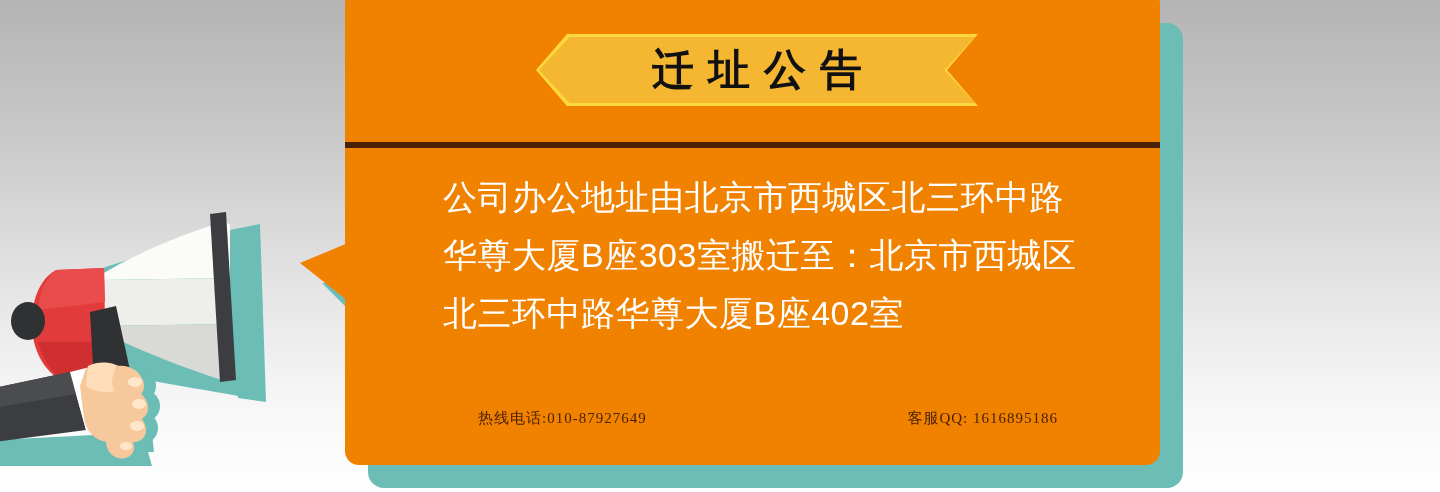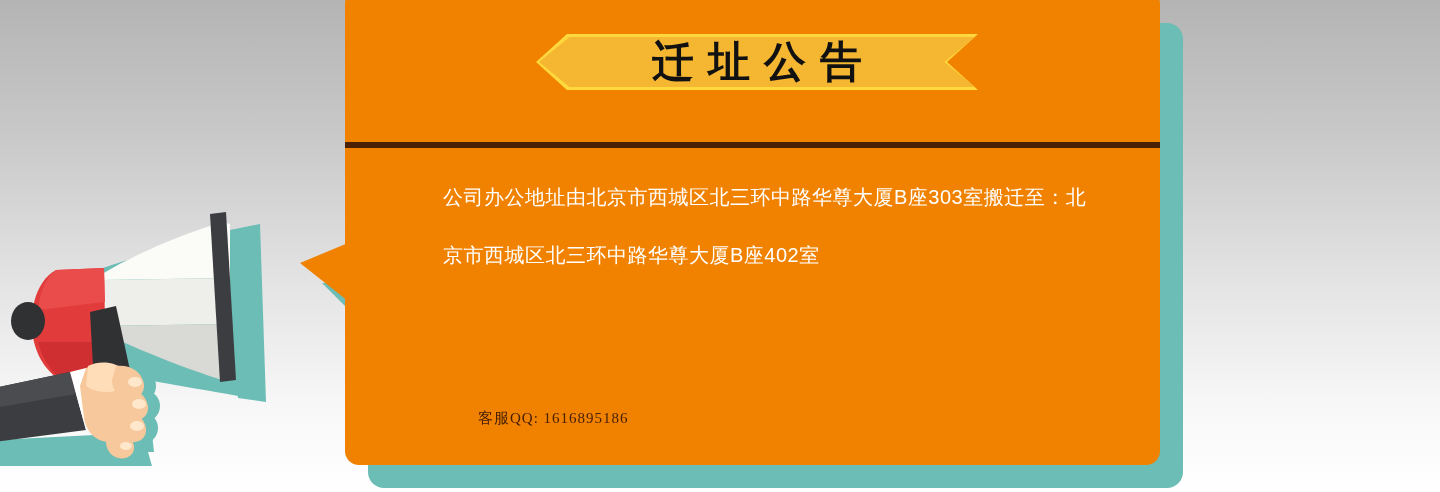--- a/index.html
+++ b/index.html
@@ -65,21 +65,21 @@
     border-bottom: 26px solid transparent;
     border-right: 26px solid #6bbdb5;
   }
 
   
   .ribbon-wrap {
     position: absolute;
     left: 536px;
     top: 34px;
     width: 442px;
-    height: 56px;
+    height: 72px;
   }
   .ribbon-outline {
     position: absolute;
     inset: 0;
     background: #ffd83d;
     clip-path: polygon(0% 50%, 7% 0%, 100% 0%, 100% 0%, 93% 50%, 100% 100%, 7% 100%);
   }
   .ribbon-face {
     position: absolute;
     left: 3px;
@@ -114,21 +114,21 @@
     background: #4a2105;
   }
 
   
   .body-copy {
     position: absolute;
     left: 443px;
     top: 168px;
     width: 645px;
     color: #ffffff;
-    font-size: 20px;
+    font-size: 34px;
     line-height: 58px;
     letter-spacing: 0.5px;
   }
 
   
   .footer {
     position: absolute;
     left: 478px;
     top: 409px;
     width: 580px;
@@ -222,16 +222,17 @@
     <div class="ribbon-outline"></div>
     <div class="ribbon-face"></div>
     <div class="ribbon-title">迁址公告</div>
   </div>
 
   <div class="divider"></div>
 
   <div class="body-copy">公司办公地址由北京市西城区北三环中路华尊大厦B座303室搬迁至：北京市西城区北三环中路华尊大厦B座402室</div>
 
   <div class="footer">
+    <span>热线电话:010-87927649</span>
     <span>客服QQ: 1616895186</span>
   </div>
 
 </div>
 
 </body></html>

